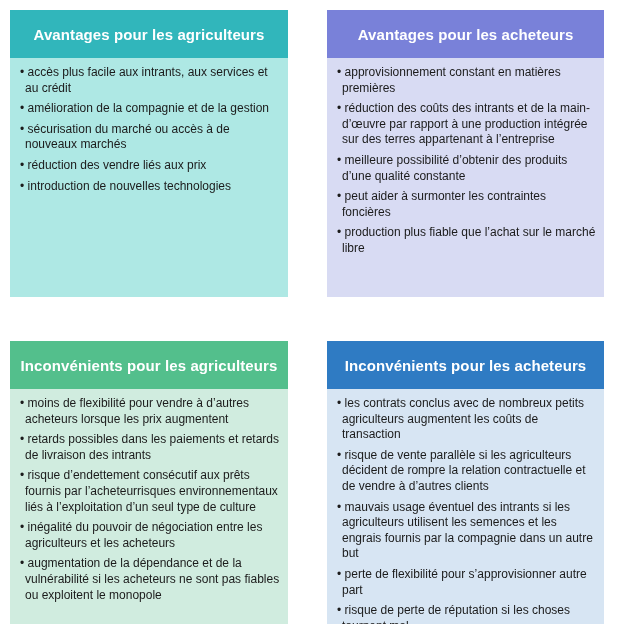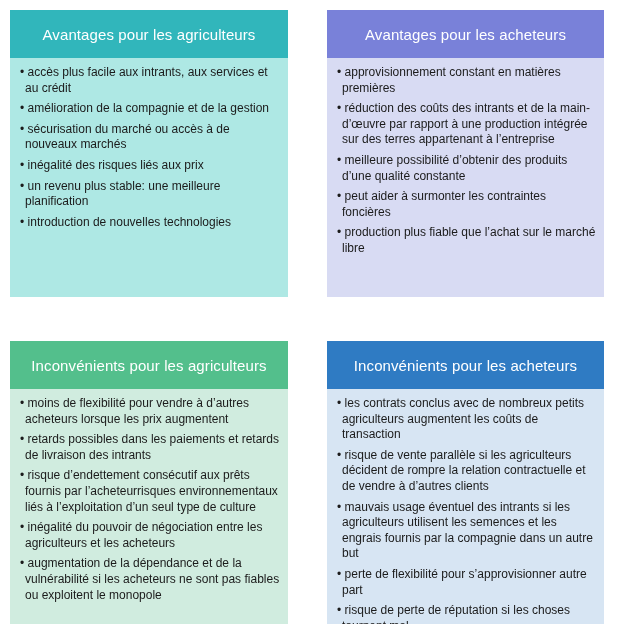--- a/index.html
+++ b/index.html
@@ -28,21 +28,21 @@
     display: flex;
     flex-direction: column;
   }
   .card-header {
     height: 48px;
     flex: 0 0 48px;
     display: flex;
     align-items: center;
     justify-content: center;
     color: #ffffff;
-    font-weight: normal;
+    font-weight: bold;
     font-size: 15px;
     letter-spacing: 0.1px;
     text-align: left;
   }
   .card-body {
     flex: 1 1 auto;
     padding: 7px 7px 6px 10px;
     box-sizing: border-box;
     overflow: hidden;
   }
@@ -68,22 +68,21 @@
 
 <div class="grid">
 
   <div class="card">
     <div class="card-header" style="background-color: rgb(49, 182, 187);">Avantages pour les agriculteurs</div>
     <div class="card-body" style="background-color: rgb(174, 232, 228);">
       <ul class="bullets">
           <li>accès plus facile aux intrants, aux services et au crédit</li>
           <li>amélioration de la compagnie et de la gestion</li>
           <li>sécurisation du marché ou accès à de nouveaux marchés</li>
-          <li>inégalité des risques liés aux prix</li>
-          <li>un revenu plus stable: une meilleure planification</li>
+          <li>réduction des vendre liés aux prix</li>
           <li>introduction de nouvelles technologies</li>
         </ul>
     </div>
   </div>
 
   <div class="card">
     <div class="card-header" style="background-color: rgb(121, 129, 217);">Avantages pour les acheteurs</div>
     <div class="card-body" style="background-color: rgb(216, 219, 243);">
       <ul class="bullets">
           <li>approvisionnement constant en matières premières</li>

